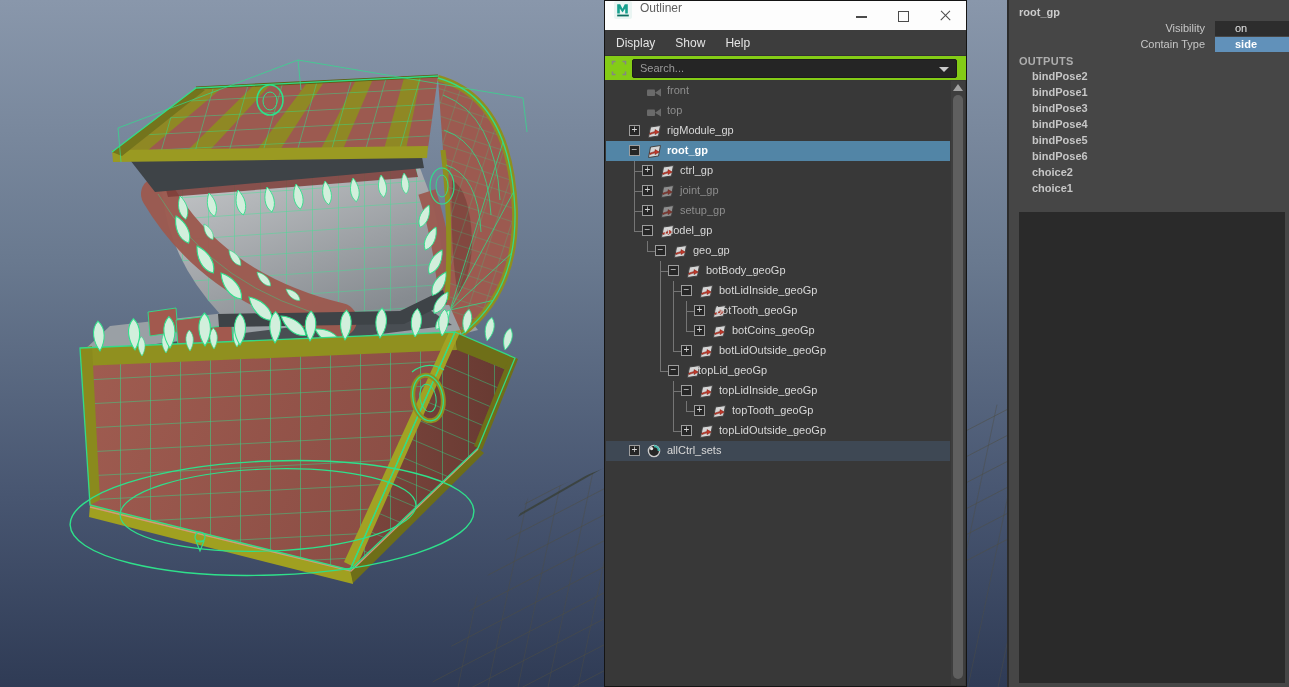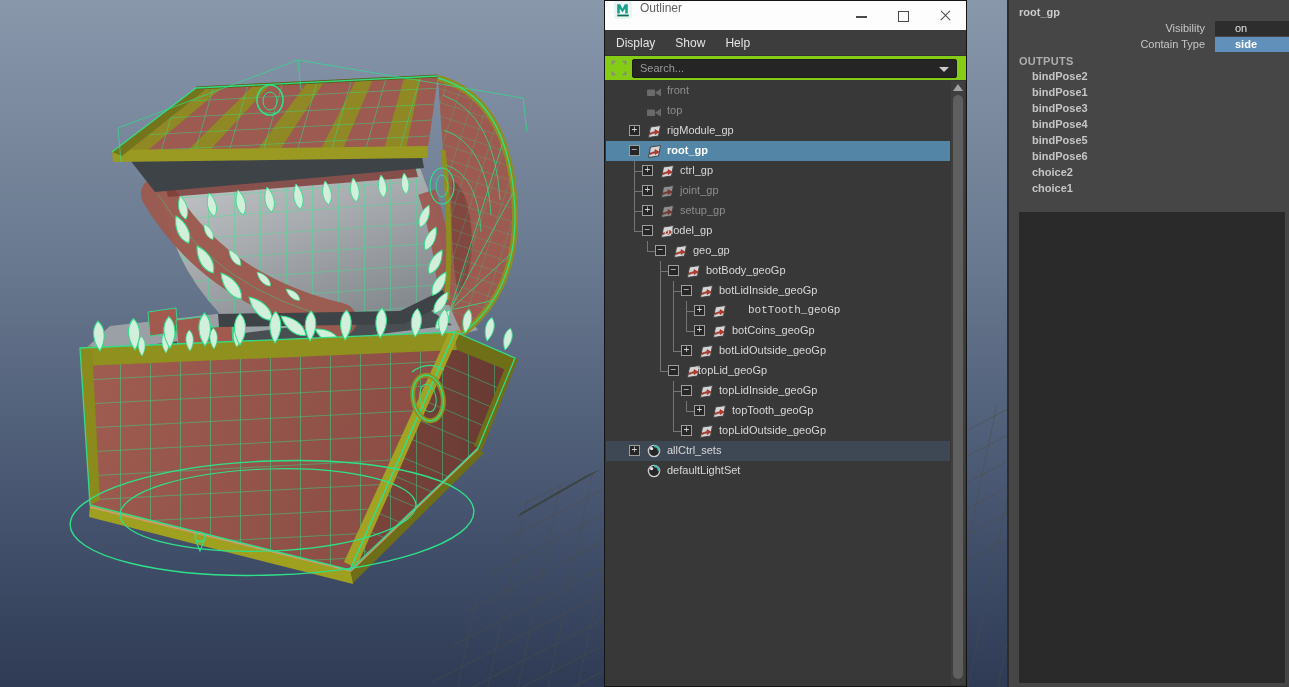--- a/index.html
+++ b/index.html
@@ -421,21 +421,21 @@
         <div class="trow">
           <span class="vline" style="left: 54px;"></span>
           <span class="vline" style="left: 67px;"></span>
           <span class="stub" style="left: 80px;"></span>
           <span class="vline" style="left: 80px;"></span>
           <span class="exp" style="left: 88px;">+</span>
           <span class="ticon" style="left: 106px;"><svg width="15" height="13" viewBox="0 0 15 13">
               <polygon points="3.5,2 13.5,0.5 11.5,11 1.5,12.5" fill="#d6d6d6" stroke="#444"></polygon>
               <path d="M2.5,8.2 8,6.4 8,4.6 12.3,7 8,9.6 8,7.8 3,9.6 Z" fill="#c0392b" stroke="#7a1f14" stroke-width="0.5"></path>
             </svg></span>
-          <span class="tlbl" style="left: 142px; font-family: Liberation Mono, monospace;">botTooth_geoGp</span>
+          <span class="tlbl" style="left: 110px;">botTooth_geoGp</span>
         </div>
         <div class="trow">
           <span class="vline" style="left: 54px;"></span>
           <span class="vline" style="left: 67px;"></span>
           <span class="stub" style="left: 80px;"></span>
           <span class="exp" style="left: 88px;">+</span>
           <span class="ticon" style="left: 106px;"><svg width="15" height="13" viewBox="0 0 15 13">
               <polygon points="3.5,2 13.5,0.5 11.5,11 1.5,12.5" fill="#d6d6d6" stroke="#444"></polygon>
               <path d="M2.5,8.2 8,6.4 8,4.6 12.3,7 8,9.6 8,7.8 3,9.6 Z" fill="#c0392b" stroke="#7a1f14" stroke-width="0.5"></path>
             </svg></span>
@@ -490,28 +490,20 @@
           <span class="tlbl" style="left: 113px;">topLidOutside_geoGp</span>
         </div>
         <div class="trow hil">
           <span class="exp" style="left: 23px;">+</span>
           <span class="ticon" style="left: 41px;"><svg width="14" height="14" viewBox="0 0 14 14">
               <circle cx="7" cy="7" r="5.6" fill="#262626" stroke="#cccccc" stroke-width="1.4"></circle>
               <path d="M7 2.2 A4.8 4.8 0 0 1 11.8 7" stroke="#43b7ad" stroke-width="2.2" fill="none"></path>
               <circle cx="4.6" cy="4.6" r="1.6" fill="#e8e8e8"></circle>
             </svg></span>
           <span class="tlbl" style="left: 61px;">allCtrl_sets</span>
-        </div>
-        <div class="trow">
-          <span class="ticon" style="left: 41px;"><svg width="14" height="14" viewBox="0 0 14 14">
-              <circle cx="7" cy="7" r="5.6" fill="#262626" stroke="#cccccc" stroke-width="1.4"></circle>
-              <path d="M7 2.2 A4.8 4.8 0 0 1 11.8 7" stroke="#43b7ad" stroke-width="2.2" fill="none"></path>
-              <circle cx="4.6" cy="4.6" r="1.6" fill="#e8e8e8"></circle>
-            </svg></span>
-          <span class="tlbl" style="left: 61px;">defaultLightSet</span>
         </div>
       </div>
     <div class="sbar">
       <span class="sarrow"></span>
       <span class="sthumb"></span>
     </div>
   </div>
 
   <div id="rightpanel">
     <div class="rp-header">root_gp</div>

